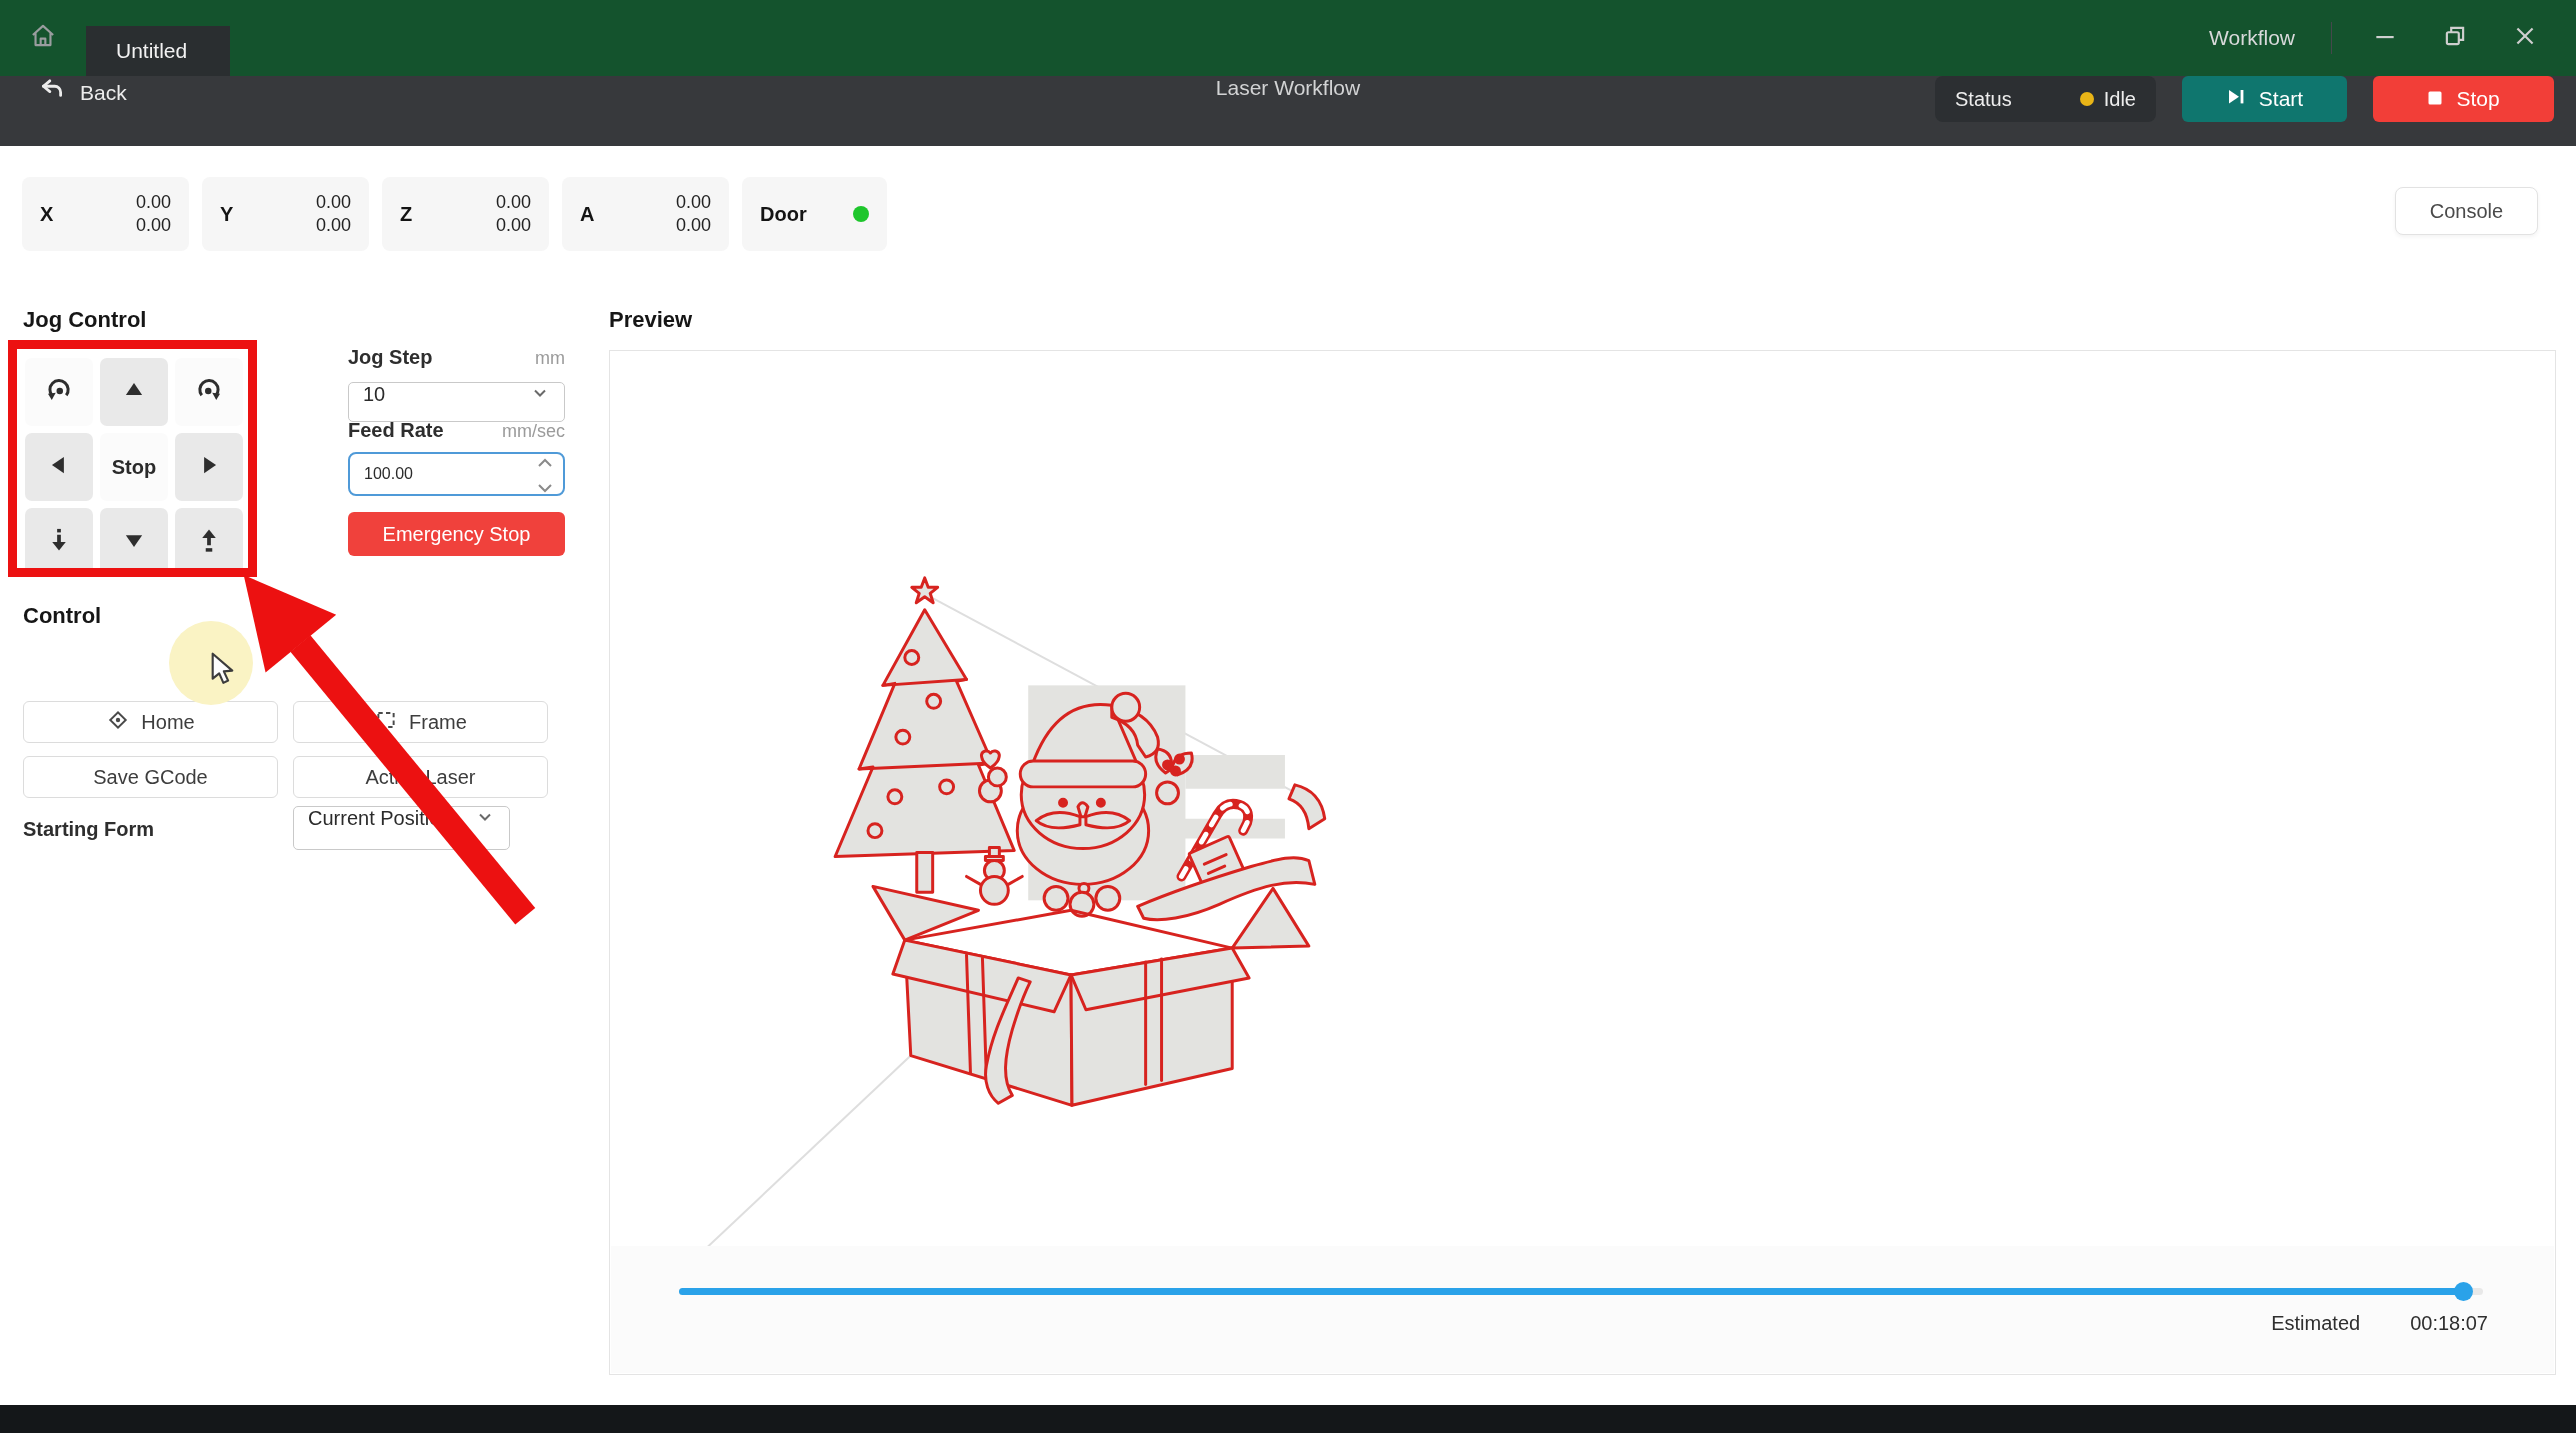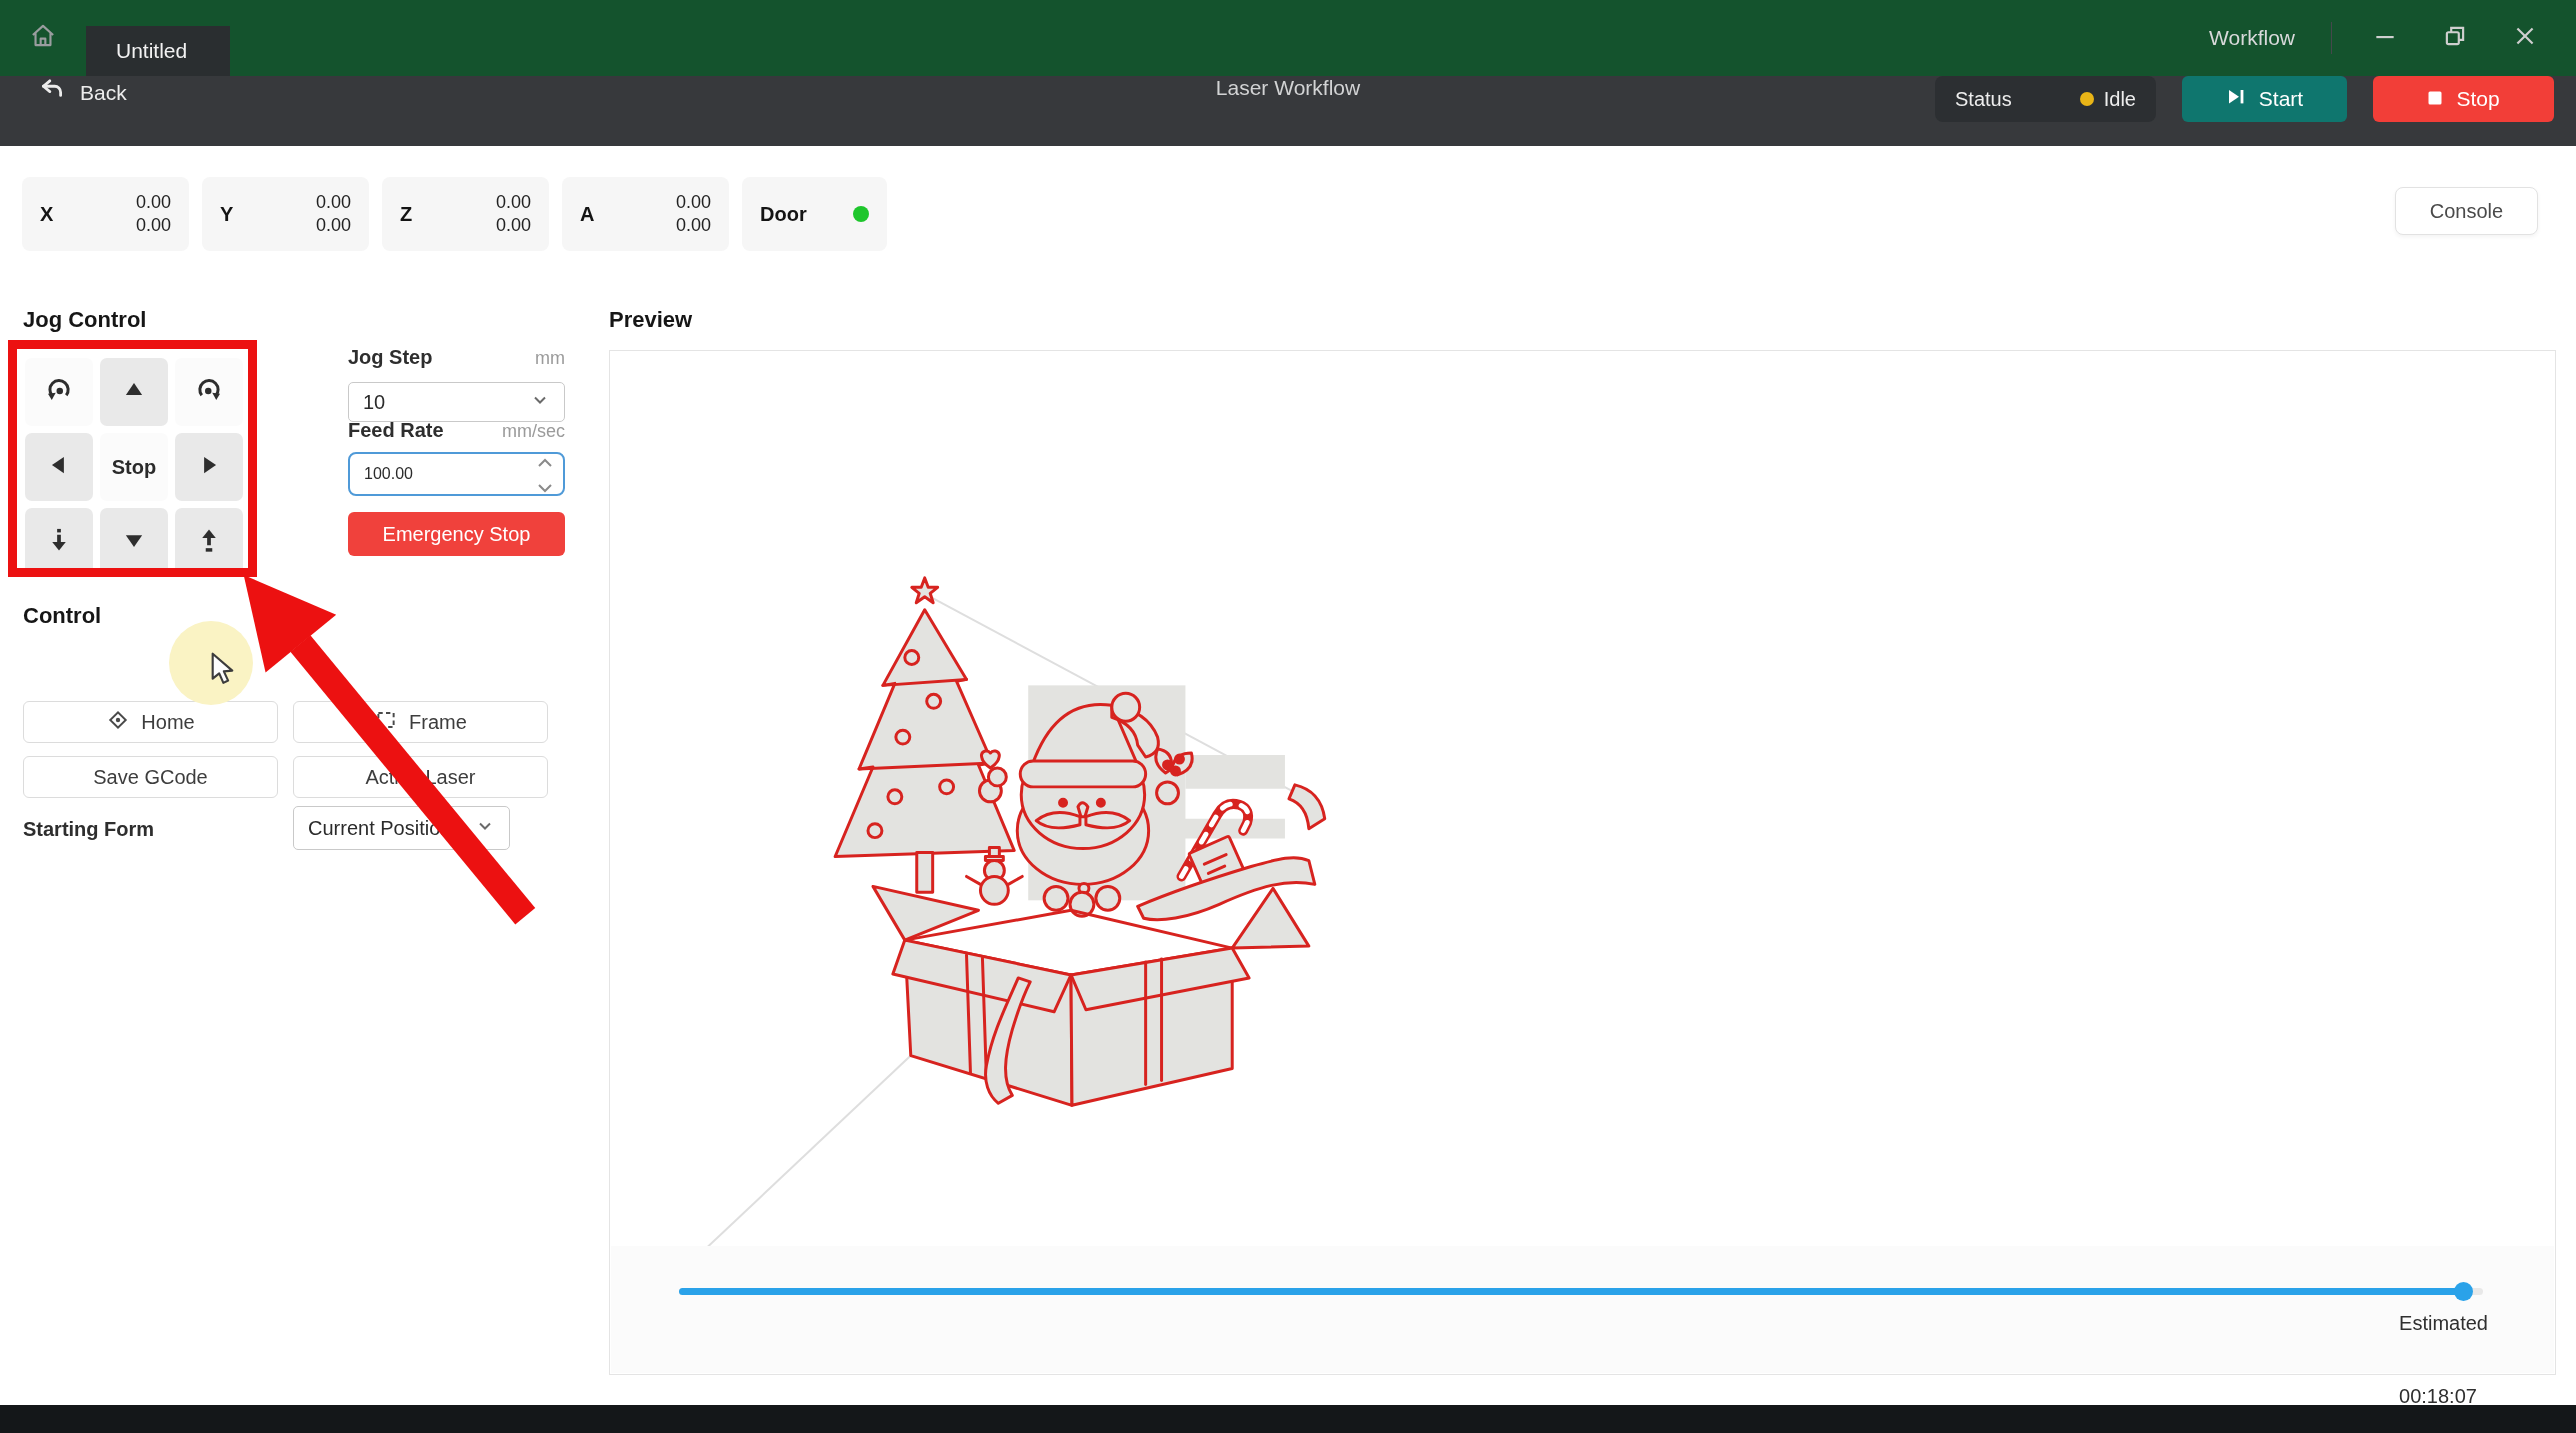--- a/index.html
+++ b/index.html
@@ -49,21 +49,21 @@
   .jog-grid { position:absolute; left:25px; top:358px; display:grid;
     grid-template-columns:repeat(3,68px); grid-auto-rows:68px; gap:7px; }
   .jcell { background:#e9e9e9; border-radius:7px; display:flex; align-items:center; justify-content:center; }
   .jcell.white { background:#fbfbfb; }
   .jog-stop-label { font-size:20px; font-weight:bold; color:#2b2b2b; }
   .field-label-row { position:absolute; left:348px; width:217px; display:flex; justify-content:space-between;
     align-items:baseline; }
   .field-label { font-size:20px; font-weight:600; color:#2e2e2e; }
   .field-unit { font-size:18px; color:#9b9b9b; }
   .select-box { position:absolute; left:348px; width:217px; height:40px; background:#fff;
-    border:1px solid #c9c9c9; border-radius:5px; display:flex; align-items:center;
+    border:1px solid #c9c9c9; border-radius:5px; display:flex; 
     padding:0 14px; font-size:20px; color:#2b2b2b; justify-content:space-between; }
   .feed-box { position:absolute; left:348px; top:452px; width:217px; height:44px; background:#fff;
     border:2px solid #4f9ad8; border-radius:8px; display:flex; align-items:center;
     padding:0 10px 0 14px; font-size:20px; }
   .feed-box input { border:none; outline:none; width:139px; font-size:16px; color:#2b2b2b;
     font-family:"Liberation Sans",sans-serif; background:transparent; padding:0; }
   .spinner { margin-left:auto; display:flex; flex-direction:column; gap:2px; align-items:center; }
   .btn-emergency { position:absolute; left:348px; top:512px; width:217px; height:44px; background:#f0413c;
     border-radius:6px; color:#fff; font-size:20px; display:flex; align-items:center; justify-content:center; }
   .ctl-btn { position:absolute; height:42px; background:#fff; border:1px solid #dcdcdc; border-radius:6px;
@@ -72,21 +72,21 @@
   .preview-panel { position:absolute; left:609px; top:350px; width:1947px; height:1025px;
     background:#fff; border:1px solid #e4e4e4; }
   .preview-canvas { position:absolute; left:0; top:0; }
   .progress-strip { position:absolute; left:1px; right:1px; bottom:1px; height:127px; background:#fbfbfb; }
   .progress-track { position:absolute; left:68px; top:42px; width:1804px; height:7px;
     border-radius:4px; background:#e8e8e8; }
   .progress-fill { position:absolute; left:0; top:0; height:7px; border-radius:4px; background:#2aa2e9; }
   .progress-handle { position:absolute; right:-4px; top:-6px; width:19px; height:19px;
     border-radius:50%; background:#2aa2e9; }
   .estimated-row { position:absolute; right:66px; top:66px; display:flex; gap:50px;
-    font-size:20px; color:#2f2f2f;flex-direction:column; }
+    font-size:20px; color:#2f2f2f; }
   .bottom-bar { position:absolute; left:0; right:0; bottom:0; height:28px; background:#141719; }
   
   .annot-rect { position:absolute; left:8px; top:340px; width:249px; height:237px;
     border:9px solid #ec1111; z-index:50; pointer-events:none; }
   .cursor-halo { position:absolute; left:169px; top:621px; width:84px; height:84px; border-radius:50%;
     background:#faf3c4; z-index:40; pointer-events:none; }
   .cursor-glyph { position:absolute; left:202px; top:649px; z-index:41; pointer-events:none; }
   .annot-arrow { position:absolute; left:179px; top:552px; z-index:60; pointer-events:none; }
 </style>
 </head>

